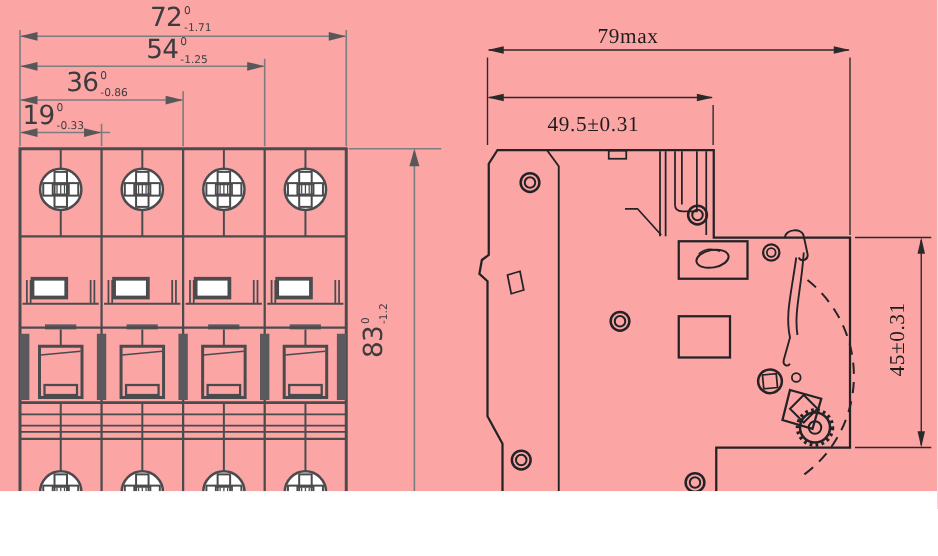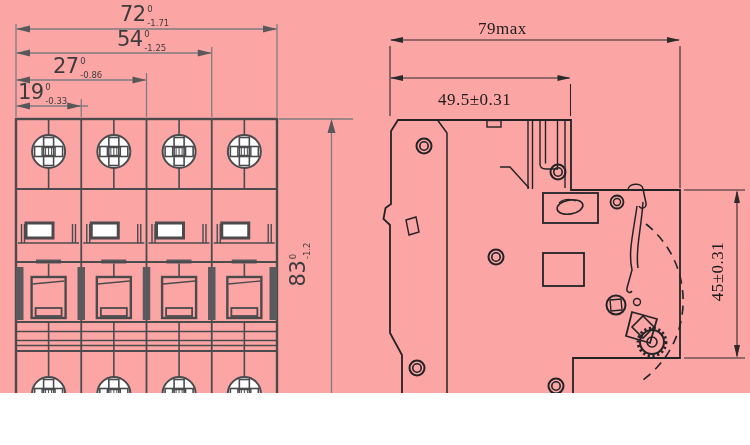--- a/index.html
+++ b/index.html
@@ -231,21 +231,21 @@
       </span>
 </div>
 <div class="dim" style="left:88px;top:29px;margin-left:29px;">
   <span class="num">54</span>
   <span class="tol">
         <span>0</span>
         <span>-1.25</span>
       </span>
 </div>
 <div class="dim" style="left:53px;top:56px;">
-  <span class="num">27</span>
+  <span class="num">36</span>
   <span class="tol">
         <span>0</span>
         <span>-0.86</span>
       </span>
 </div>
 <div class="dim" style="left:18px;top:82px;">
   <span class="num">19</span>
   <span class="tol">
         <span>0</span>
         <span>-0.33</span>

